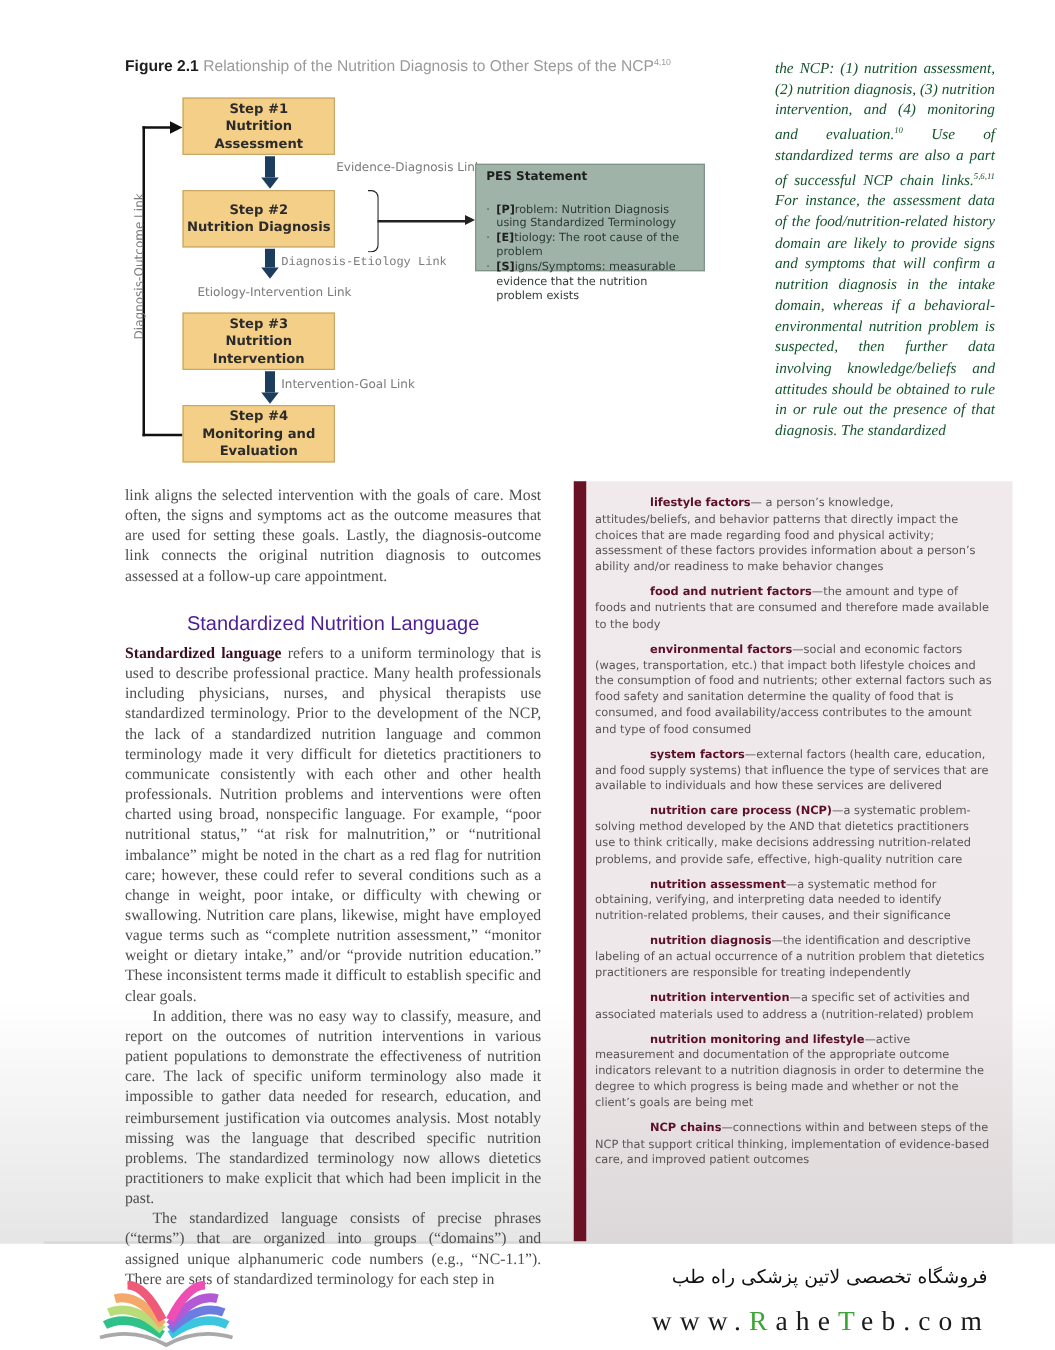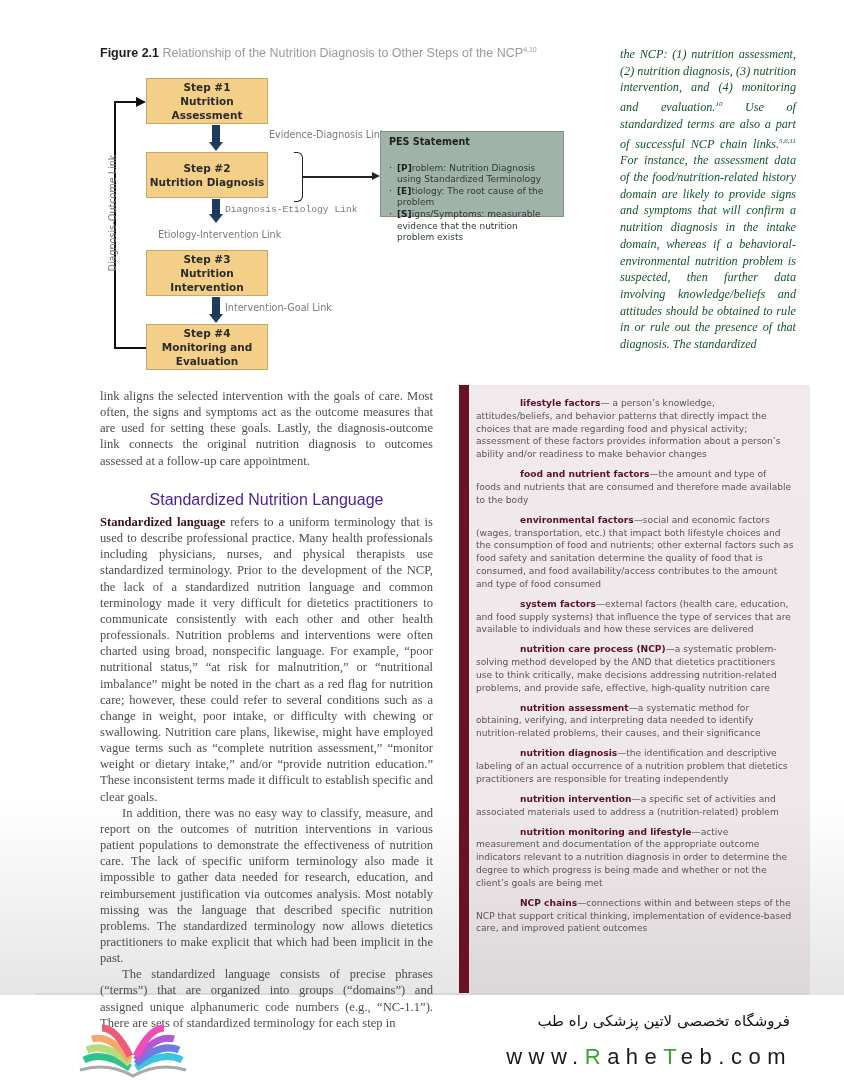--- a/index.html
+++ b/index.html
@@ -108,21 +108,21 @@
     .g-item { margin-bottom: 7.2px; }
     .g-term { font-weight: bold; color: #5c0f2a; padding-left: 44px; }
     
     .logo { position: absolute; left: 78px; top: 1010px; width: 110px; height: 68px; }
     .shop-name {
       position: absolute; left: 440px; top: 1012px; width: 350px; text-align: right;
       font-family: "DejaVu Sans", sans-serif; font-size: 15px; color: #111; direction: rtl;
     }
     .shop-url {
       position: absolute; left: 440px; top: 1044px; width: 352px; text-align: right;
-      font-family: Liberation Sans, sans-serif; font-size: 22px; letter-spacing: 6.5px; color: #1a1a1a;
+      font-family: Liberation Serif, serif; font-size: 22px; letter-spacing: 6.5px; color: #1a1a1a;
     }
     .shop-url .green { color: #3aa535; }
   </style>
 </head>
 <body>
 
 <div class="page-fade"></div>
 <div class="page-bottom-edge"></div>
 
 <div class="figure-title">

